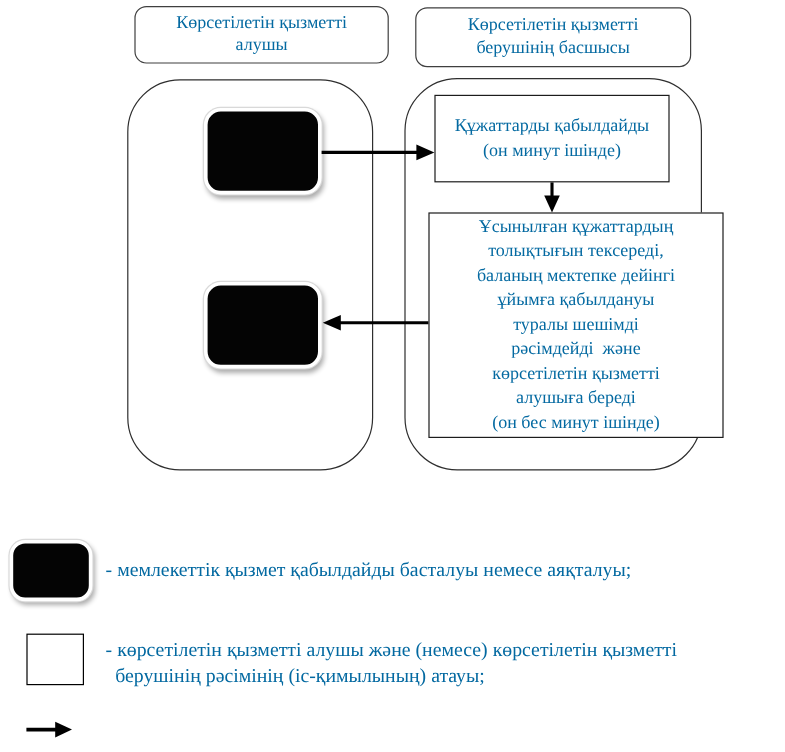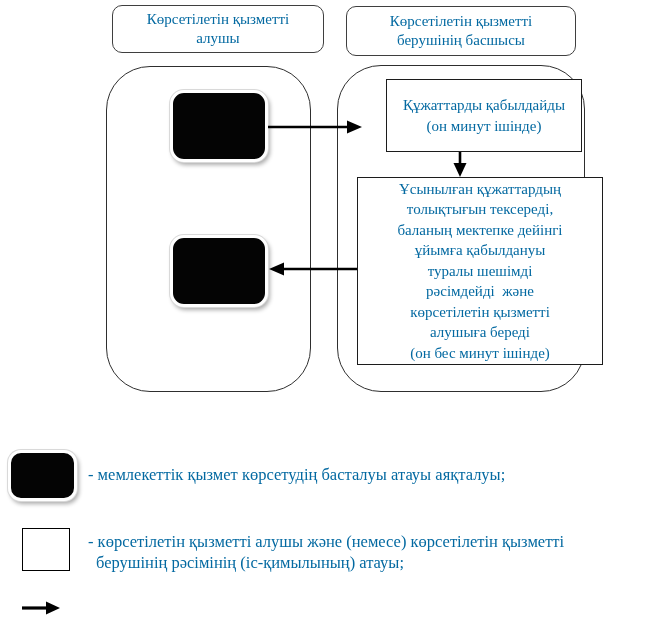--- a/index.html
+++ b/index.html
@@ -64,21 +64,21 @@
     box-sizing: border-box;
     border: 1.8px solid #1c1c1c;
     background: #ffffff;
     display: flex;
     align-items: center;
     justify-content: center;
     text-align: center;
     white-space: pre-wrap;
     font-size: 15px;
   }
-  .step-1 { left: 362px; top: 79px;  width: 196px; height: 73px;  line-height: 21px; margin-left: 24px; }
+  .step-1 { left: 362px; top: 79px;  width: 196px; height: 73px;  line-height: 21px; }
   .step-2 { left: 357px; top: 177px; width: 246px; height: 188px; line-height: 20.5px; }
 
   
   .arrows {
     position: absolute;
     left: 0; top: 0;
     width: 654px; height: 627px;
     pointer-events: none;
   }
 
@@ -149,21 +149,21 @@
       <line x1="460" y1="152" x2="460" y2="165" stroke="#000" stroke-width="2.6"></line>
       <polygon points="460,177 453.5,163 466.5,163" fill="#000"></polygon>
     </g>
     <g>
       <line x1="357" y1="269" x2="283" y2="269" stroke="#000" stroke-width="2.6"></line>
       <polygon points="269,269 284,262.5 284,275.5" fill="#000"></polygon>
     </g>
   </svg>
 
   <div class="legend-node-black"></div>
-  <div class="legend-label legend-label-1">- мемлекеттік қызмет көрсетудің басталуы атауы аяқталуы;</div>
+  <div class="legend-label legend-label-1">- мемлекеттік қызмет қабылдайды басталуы немесе аяқталуы;</div>
 
   <div class="legend-box-white"></div>
   <div class="legend-label legend-label-2">- көрсетілетін қызметті алушы және (немесе) көрсетілетін қызметті
 берушінің рәсімінің (іс-қимылының) атауы;</div>
 
   <svg class="arrows" viewBox="0 0 654 627" xmlns="http://www.w3.org/2000/svg">
     <line x1="22" y1="608" x2="47" y2="608" stroke="#000" stroke-width="3.2"></line>
     <polygon points="60,608 46,601.5 46,614.5" fill="#000"></polygon>
   </svg>
 

